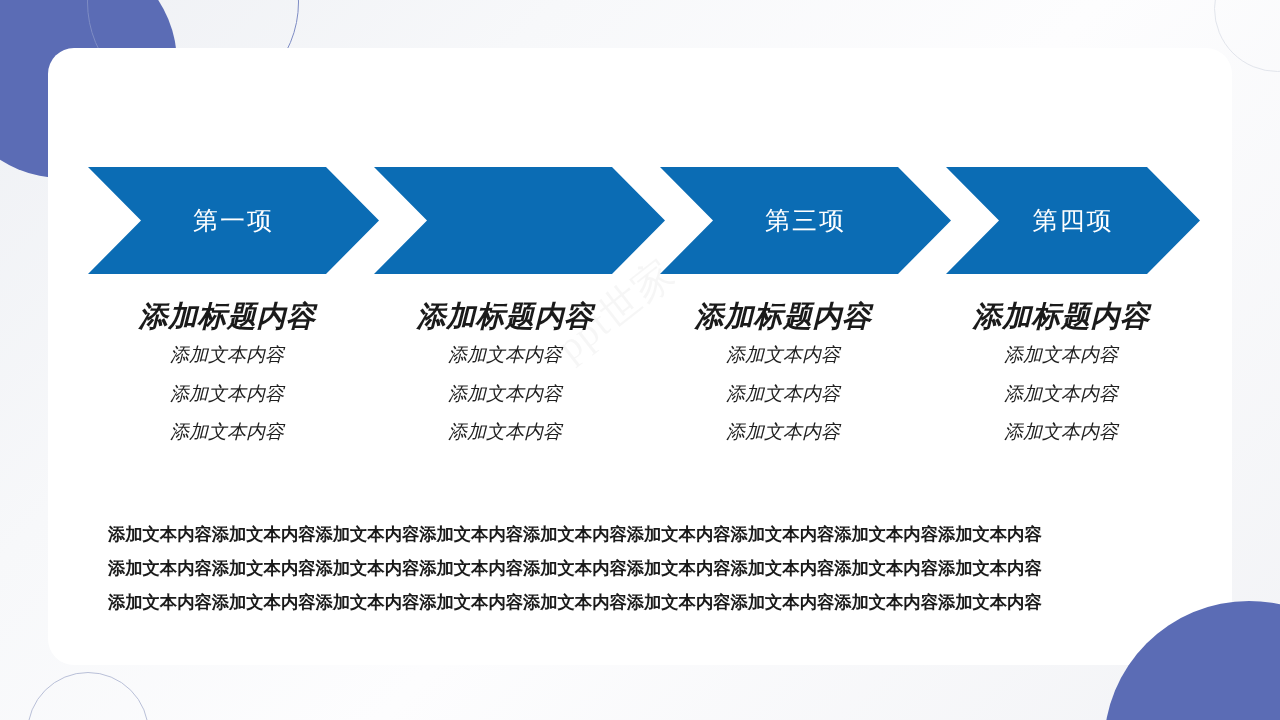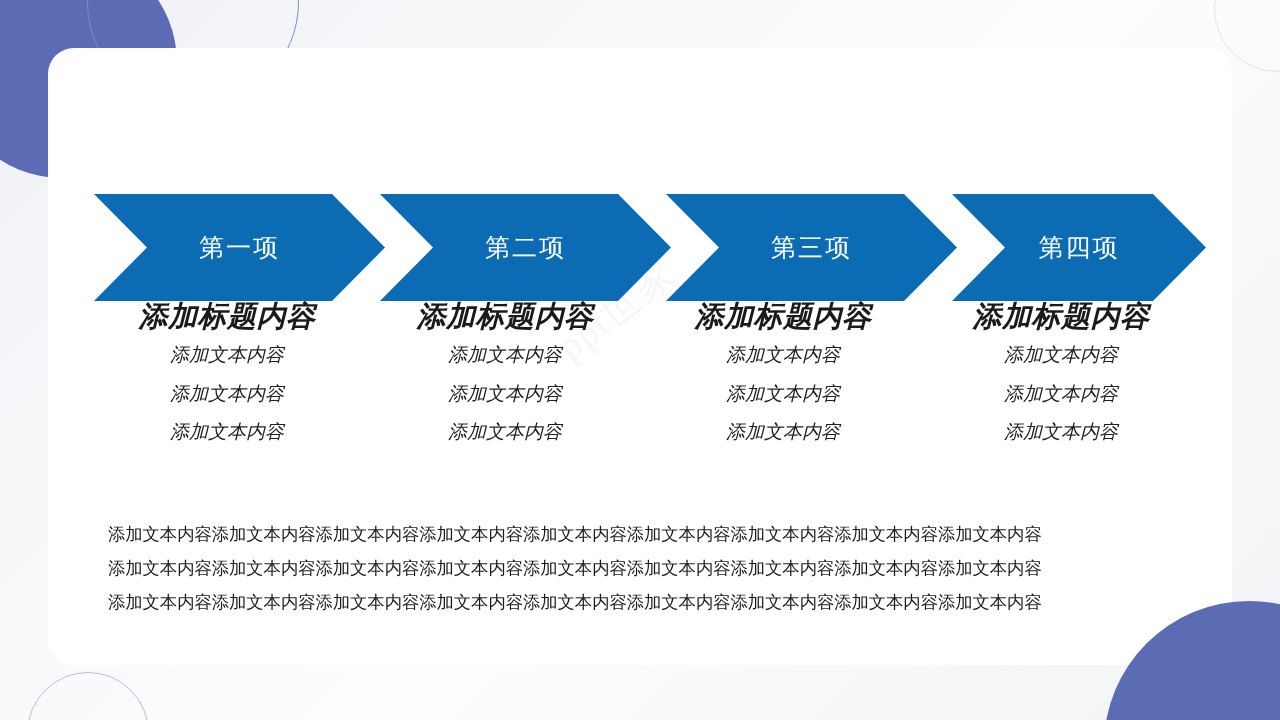--- a/index.html
+++ b/index.html
@@ -92,25 +92,24 @@
     transform-origin: left top;
     white-space: nowrap;
     letter-spacing: 1px;
     pointer-events: none;
     user-select: none;
   }
 
   
   #arrow-band {
     position: absolute;
-    left: 94px;
+    left: 88px;
     top: 167px;
     width: 1112px;
     height: 137px;
-    margin-top: 27px;
   }
   #arrow-band svg {
     display: block;
     width: 1112px;
     height: 107px;
   }
   .arrow-label {
     position: absolute;
     top: 0;
     height: 107px;
@@ -160,20 +159,21 @@
     left: 108px;
     top: 517px;
     width: 1016px;
   }
   .footer-line {
     font-size: 17.4px;
     color: #1a1a1a;
     line-height: 34px;
     letter-spacing: -0.1px;
     white-space: nowrap;
+    font-weight: bold;
   }
 </style>
 </head>
 <body>
 
 <div id="slide">
 
   <div class="deco" id="circle-solid-tl"></div>
   <div class="deco" id="circle-outline-tl"></div>
   <div class="deco" id="circle-outline-tr"></div>
@@ -186,21 +186,20 @@
   <div id="arrow-band">
     <svg viewBox="0 0 1112 107" xmlns="http://www.w3.org/2000/svg" aria-hidden="true">
       <g fill="#0b6cb4">
         <polygon points="0,0 238,0 291,53.5 238,107 0,107 53,53.5"></polygon>
         <polygon points="286,0 524,0 577,53.5 524,107 286,107 339,53.5"></polygon>
         <polygon points="572,0 810,0 863,53.5 810,107 572,107 625,53.5"></polygon>
         <polygon points="858,0 1059,0 1112,53.5 1059,107 858,107 911,53.5"></polygon>
       </g>
     </svg>
     <div class="arrow-label" style="left:0px;   width:291px;">第一项</div>
-    <div class="arrow-label" style="left:286px; width:291px;">第二项</div>
     <div class="arrow-label" style="left:572px; width:291px;">第三项</div>
     <div class="arrow-label" style="left:858px; width:254px;">第四项</div>
   </div>
 
   <div id="columns">
 
     <div class="column">
       <div class="col-title">添加标题内容</div>
       <div class="col-lines">
         <div class="col-line">添加文本内容</div>

